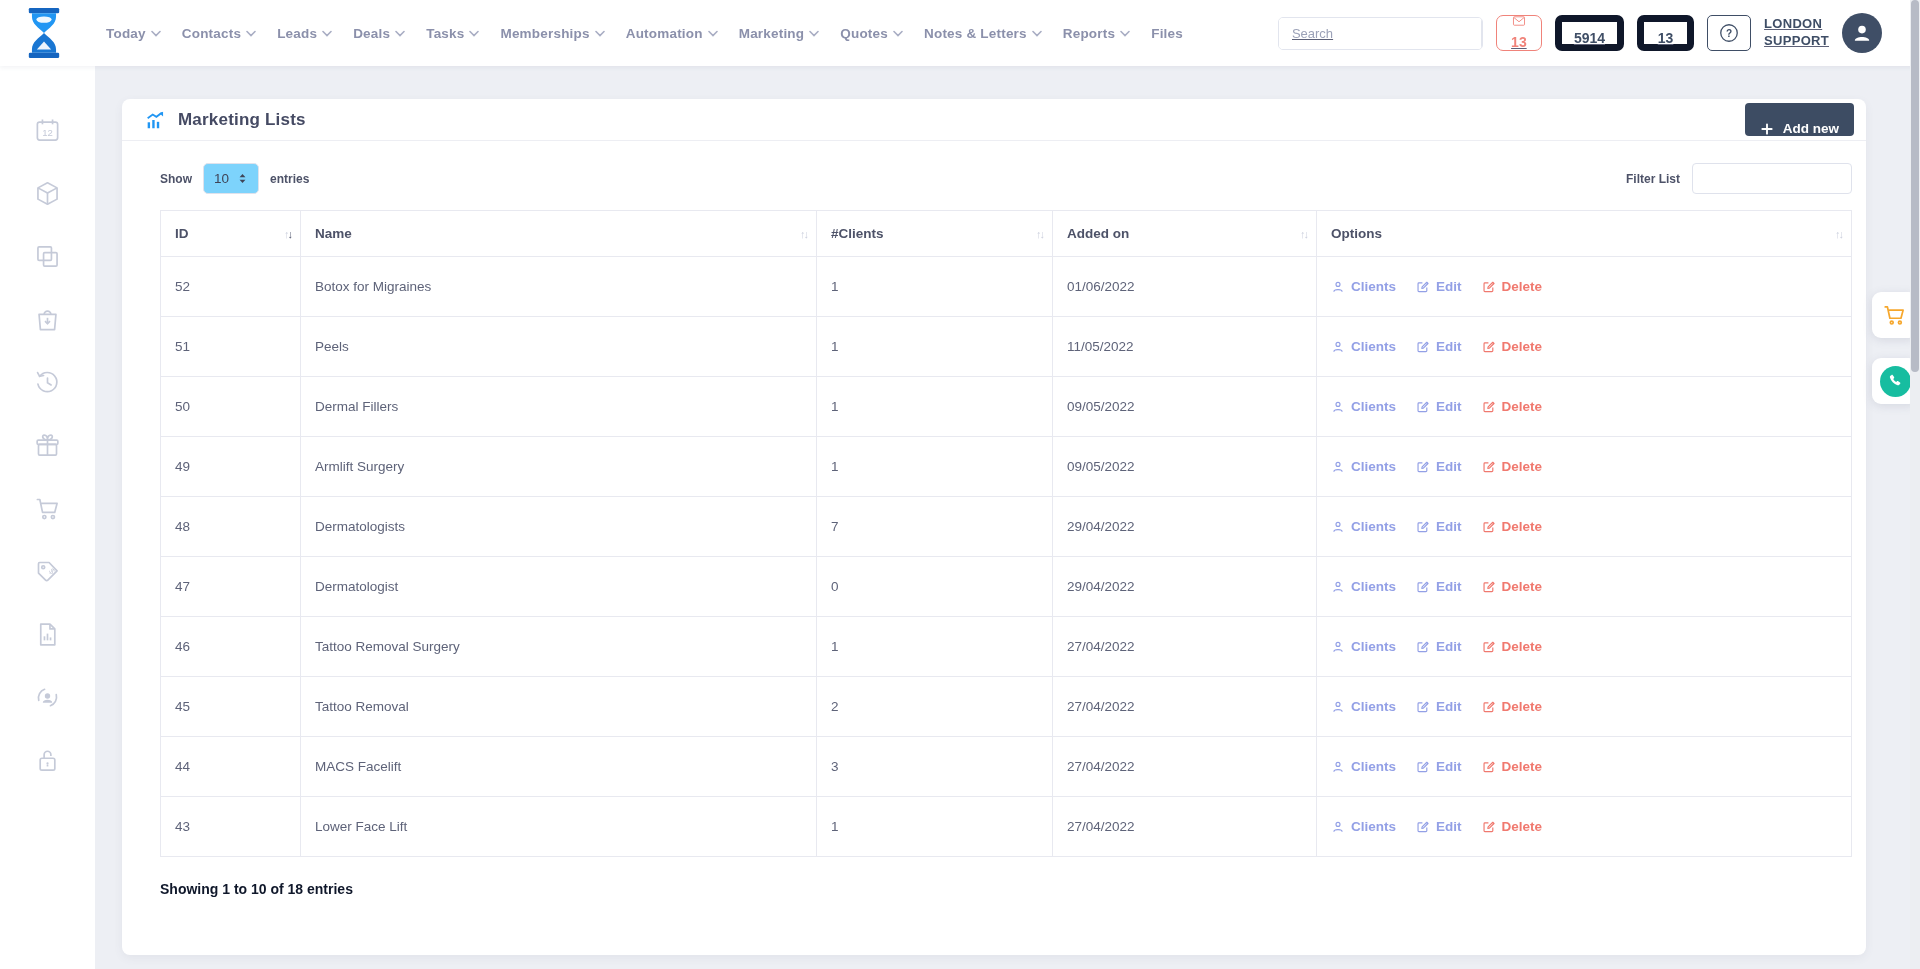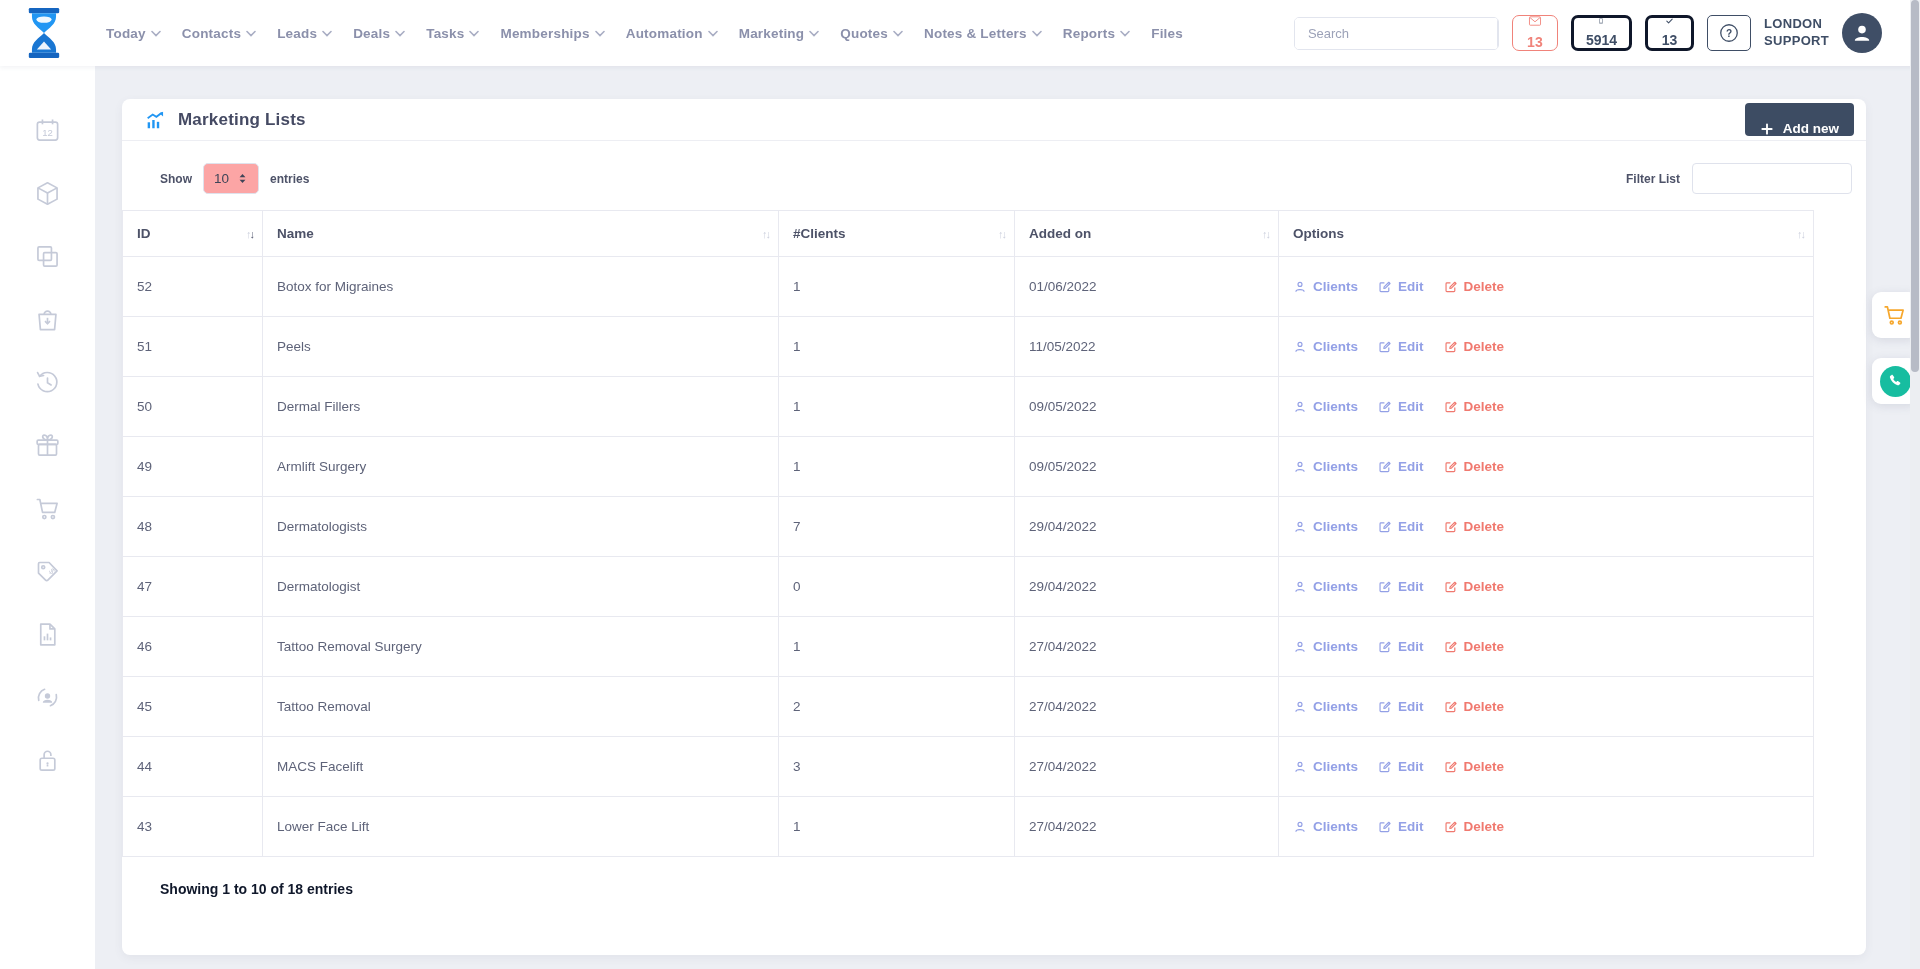--- a/index.html
+++ b/index.html
@@ -16,32 +16,32 @@
     position:absolute; top:0; left:0; width:1920px; height:66px;
     background:#fff; display:flex; align-items:center;
     box-shadow:0 2px 4px rgba(100,110,140,.08); z-index:20;
     padding-left:24px; padding-right:38px;
   }
   .logo { width:40px; height:50px; flex:0 0 auto; }
   .nav { display:flex; align-items:center; gap:21px; margin-left:42px; }
   .nav-item { display:flex; align-items:center; gap:5px; color:#8b90ab;
     font-size:13.5px; font-weight:600; letter-spacing:.2px; cursor:pointer; white-space:nowrap; }
   .chev { width:10px; height:7px; flex:0 0 auto; }
-  .top-right { margin-left:auto; display:flex; align-items:center; gap:13px; }
+  .top-right { margin-left:auto; display:flex; align-items:center; gap:13px;text-decoration:underline; }
   .search-group { display:flex; align-items:stretch; width:205px; height:33px;
     border:1px solid #e2e5ee; border-radius:5px; background:#fff; overflow:hidden; }
   .search-input { border:none; outline:none; flex:1; padding:0 13px; font-size:13px;
     color:#6a6f8a; font-family:inherit; }
   .search-input::placeholder { color:#9ca2b8; }
   .search-btn { width:40px; border-left:1px solid #e2e5ee; background:#fff;
     display:flex; align-items:center; justify-content:center; cursor:pointer; }
   .badge-btn { height:36px; border-radius:7px; display:flex; align-items:center; gap:8px;
     padding:0 12px; font-size:14px; font-weight:600; background:#fff; cursor:pointer;flex-direction:column; }
   .badge-mail { border:1px solid #f0837a; color:#f0837a; }
-  .badge-navy { border:3px solid #0f172a; color:#3f4e66;text-align:right; }
+  .badge-navy { border:7px solid #0f172a; color:#3f4e66;text-align:right; }
   .help-btn { height:36px; width:44px; border:1px solid #3f4e66; border-radius:5px;
     background:#fff; display:flex; align-items:center; justify-content:center; cursor:pointer; }
   .user-name { font-size:13px; font-weight:700; color:#3f4e66; line-height:1.3;
     text-align:left; letter-spacing:.3px; }
   .avatar { width:40px; height:40px; border-radius:50%; background:#3f4e66;
     display:flex; align-items:center; justify-content:center; cursor:pointer; }
   
   .sidebar { position:absolute; top:66px; left:0; width:95px; height:903px; background:#fff;
     display:flex; flex-direction:column; align-items:center; padding-top:50px; gap:35px; z-index:10; }
   .side-item { width:28px; height:28px; display:flex; align-items:center; justify-content:center; cursor:pointer; }
@@ -53,26 +53,26 @@
     padding:0 12px 0 22px; border-bottom:1px solid #edeef3; }
   .card-title { display:flex; align-items:center; gap:12px; font-size:17px;
     color:#454a63; font-weight:600; letter-spacing:.2px; }
   .add-new { margin-left:auto; background:#3d4c63; color:#fff; border:none; border-radius:4px;
     height:33px; padding:0 15px; font-size:13.5px; font-weight:600; display:flex;
     align-items:flex-end; gap:9px; cursor:pointer; font-family:inherit; }
   .controls { display:flex; align-items:center; margin:22px 14px 16px 38px; }
   .ctl-label { font-size:12px; color:#4d5268; font-weight:600; }
   .length-select { display:flex; align-items:center; justify-content:center; gap:8px;
     width:56px; height:31px; border:1px solid #dfe2ec; border-radius:5px; margin:0 11px;
-    font-size:13.5px; color:#3f4457; cursor:pointer; background:#fca5a5; }
+    font-size:13.5px; color:#3f4457; cursor:pointer; background:#7dd3fc; }
   .filter-wrap { margin-left:auto; display:flex; align-items:center; gap:12px; }
   .filter-input { width:160px; height:31px; border:1px solid #dfe2ec; border-radius:4px;
     padding:0 10px; font-size:13px; color:#4d5268; outline:none; font-family:inherit; }
   
-  table { border-collapse:collapse; width:1692px; table-layout:fixed;
+  table { border-collapse:collapse; margin-left:38px; width:1692px; table-layout:fixed;
     font-size:13.5px; color:#5e6379; }
   th, td { border:1px solid #e8e9f0; text-align:left; padding-left:14px; }
   th { height:46px; font-weight:600; color:#4d5268; position:relative; padding-right:34px; }
   td { height:60px; }
   .sort { position:absolute; right:9px; top:50%; transform:translateY(-50%);
     font-size:11px; color:#ccd0de; letter-spacing:-2px; user-select:none; }
   .sort .down.active-sort { color:#565b72; }
   .opt-links { display:flex; align-items:center; gap:20px; }
   .opt-link { display:flex; align-items:center; gap:6px; font-size:13.5px; font-weight:600;
     cursor:pointer; white-space:nowrap; }

